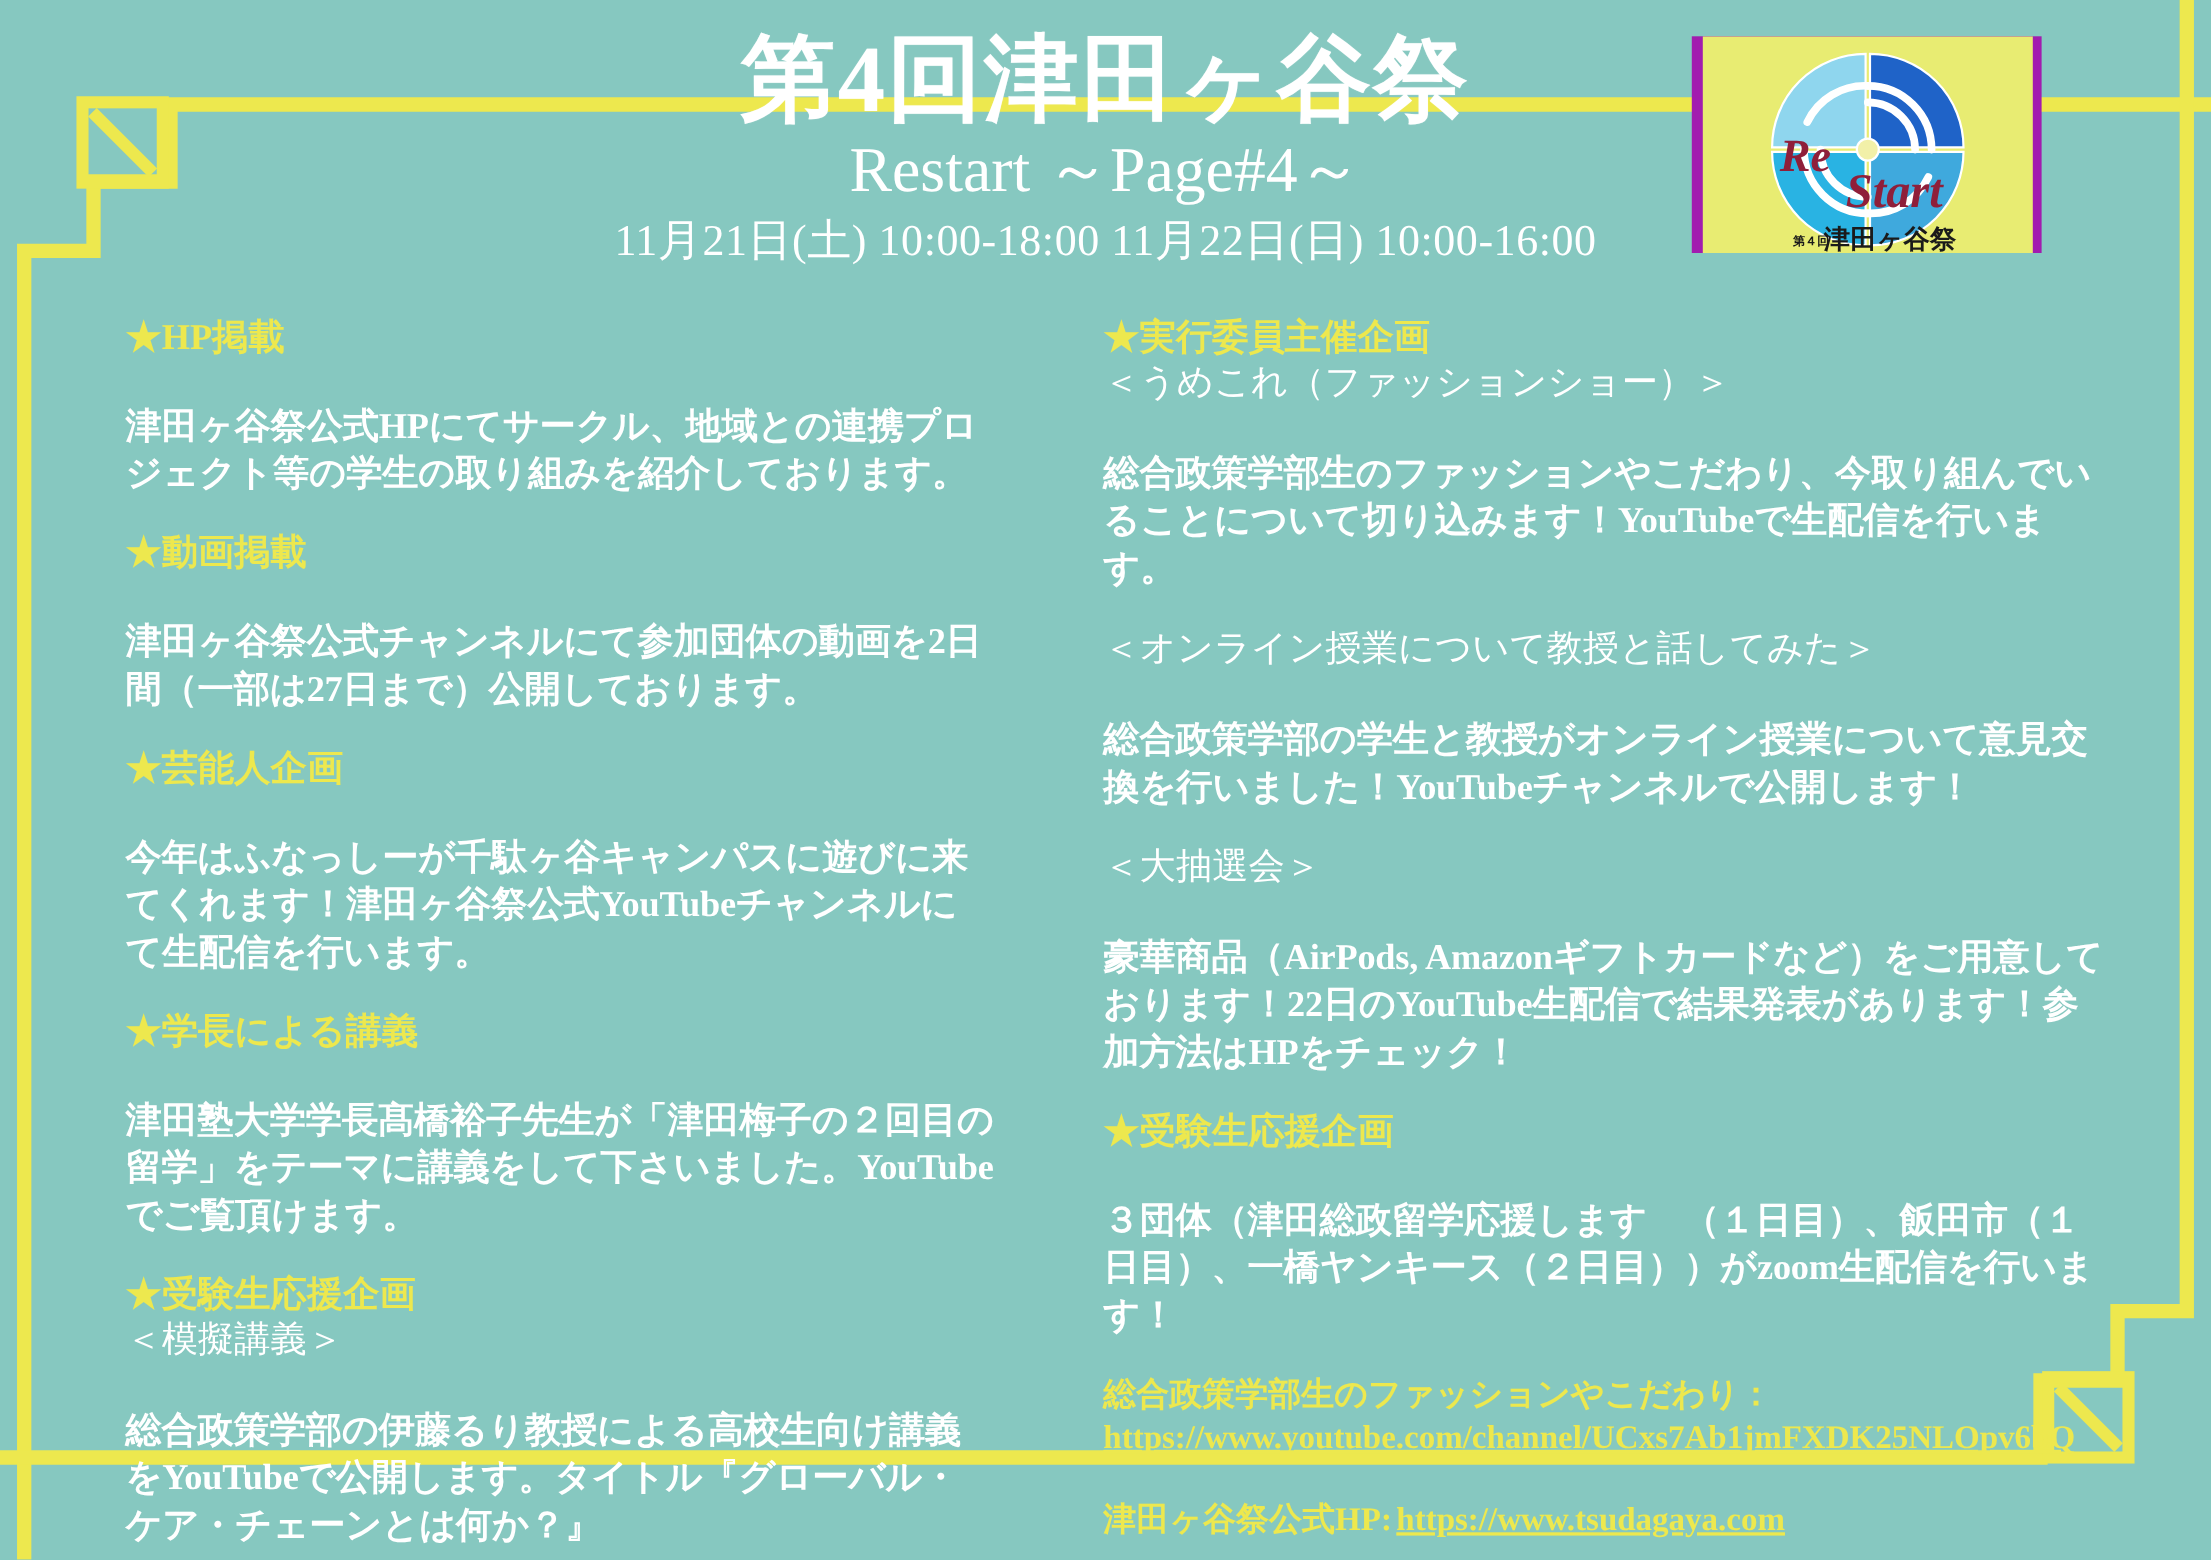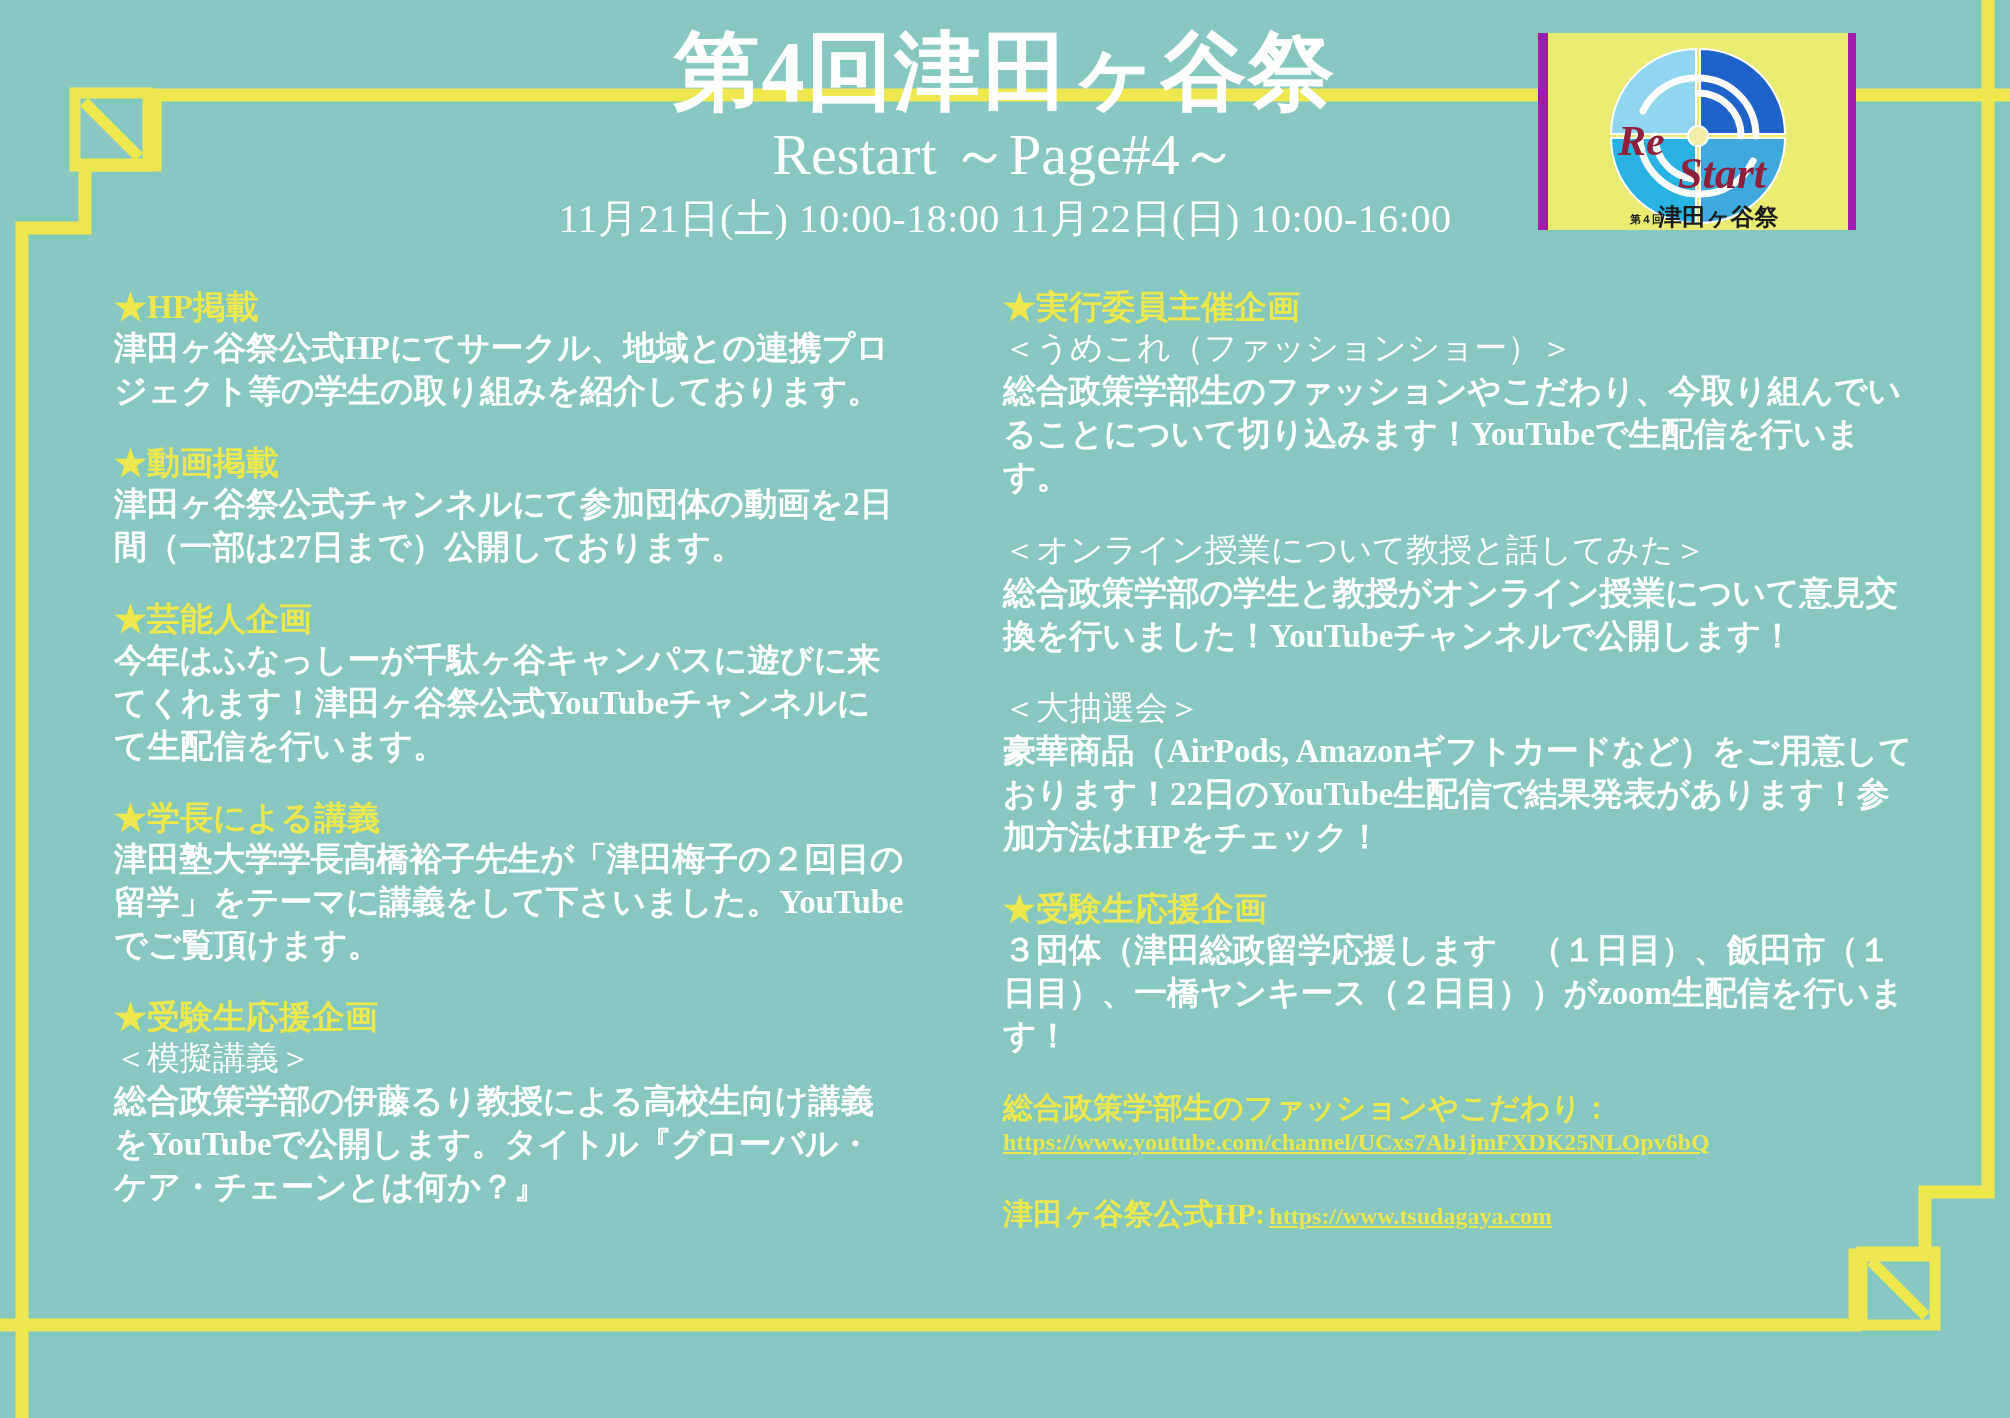--- a/index.html
+++ b/index.html
@@ -99,32 +99,33 @@
     font-weight:400;
     line-height:1.30;
     white-space:nowrap;
   }
   .sec-body {
     color:#ffffff;
     font-size:33px;
     font-weight:700;
     line-height:1.30;
     letter-spacing:-0.2px;
+    margin-top:40px;
   }
 
   .links { margin-top:28px; }
   .link-label {
     color:#ede84e;
     font-size:30px;
     font-weight:700;
     line-height:1.30;
   }
   .link-url {
     color:#ede84e;
-    font-size:24px;
+    font-size:30px;
     font-weight:700;
     line-height:1.30;
     text-decoration:underline;
     word-break:break-all;
     display:inline;
   }
   .link-row { margin-top:36px; }
   .link-inline { display:inline; }
 </style>
 </head>

